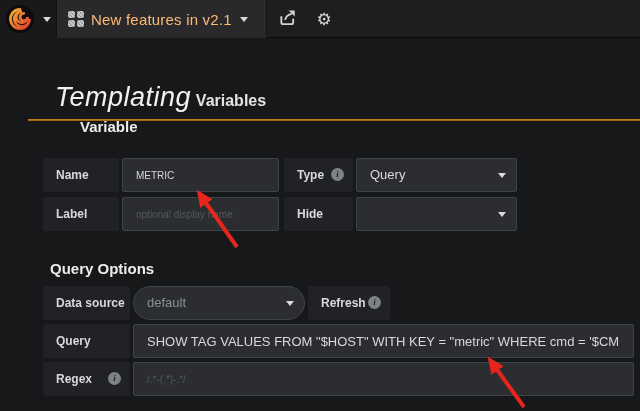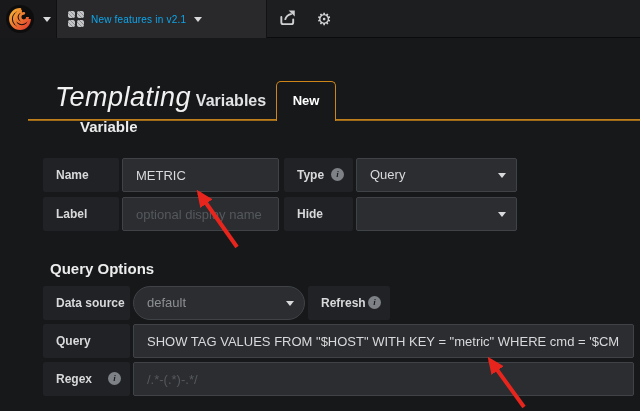--- a/index.html
+++ b/index.html
@@ -10,37 +10,37 @@
   
   .topbar { position:absolute; top:0; left:0; width:640px; height:38px; background:#1d1e20; border-bottom:1px solid #0b0b0c; }
   .logo-section { position:absolute; left:0; top:0; width:57px; height:38px; background:#19191b; border-right:1px solid #101011; cursor:pointer; }
   .logo-circle { position:absolute; left:6px; top:5px; width:28px; height:28px; border-radius:50%; background:#0d0d0e; }
   .logo-circle svg { position:absolute; left:1px; top:1px; }
   .caret { width:0; height:0; border-left:4px solid transparent; border-right:4px solid transparent; border-top:5px solid #d8d9da; display:inline-block; }
   .logo-caret { position:absolute; left:43px; top:17px; }
   .title-section { position:absolute; left:57px; top:0; width:210px; height:38px; background:#29292c; border-right:1px solid #121213; display:flex; align-items:center; cursor:pointer; }
   .dash-icon { width:16px; height:16px; margin-left:11px; display:grid; grid-template-columns:7px 7px; grid-template-rows:7px 7px; gap:2px; }
   .dash-icon i { background:#c3c5c7; border-radius:2px; background-image:repeating-linear-gradient(45deg, rgba(0,0,0,.28) 0 1px, transparent 1px 3px); }
-  .dash-title { margin-left:7px; font-size:10px; color:#0ea5e9; letter-spacing:.2px; }
+  .dash-title { margin-left:7px; font-size:15px; color:#fdba74; letter-spacing:.2px; }
   .title-caret { margin-left:8px; }
   .tb-btn { position:absolute; top:0; height:38px; display:flex; align-items:center; justify-content:center; cursor:pointer; }
   .share-btn { left:270px; width:34px; }
   .gear-btn { left:308px; width:32px; }
   .gear-glyph { font-size:17px; color:#d2d3d4; line-height:1; }
 
   
   .page-title { position:absolute; left:55px; top:82px; font-size:27px; font-style:italic; font-weight:400; color:#f1f1f1; letter-spacing:.5px; }
   .tabs-underline { position:absolute; left:28px; top:119px; width:612px; height:2px; background:linear-gradient(to bottom,#cd8b20,#8f5f13); z-index:1; }
   .tab-inactive { position:absolute; left:194px; top:90px; width:74px; height:22px; line-height:22px; text-align:center; font-size:16px; font-weight:bold; color:#e2e3e4; cursor:pointer; z-index:2; }
   .tab-active { position:absolute; left:276px; top:81px; width:60px; height:40px; background:#17181a; border:1px solid #cf8618; border-bottom:none; border-radius:5px 5px 0 0; text-align:center; line-height:38px; font-size:13px; font-weight:bold; color:#ffffff; cursor:pointer; z-index:2; }
 
   
   .section-heading { position:absolute; left:50px; font-size:15px; font-weight:bold; color:#ececec; }
   .label-cell { position:absolute; height:34px; background:#212225; color:#d8d9da; font-size:12px; font-weight:600; line-height:34px; padding-left:13px; border-radius:2px; }
-  .tbox { position:absolute; height:34px; background:#2b2d31; border:1px solid #3f4246; border-radius:2px; color:#d8d9da; font-size:13px; font-family:"Liberation Sans", sans-serif; padding:0 13px; outline:none; }
+  .tbox { position:absolute; height:34px; background:#2b2d31; border:1px solid #3f4246; border-radius:2px; color:#d8d9da; font-size:10px; font-family:"Liberation Sans", sans-serif; padding:0 13px; outline:none; }
   input.tbox::placeholder { color:#55585c; opacity:1; }
   .select { position:absolute; height:34px; background:#2b2d31; border:1px solid #3f4246; border-radius:2px; color:#d8d9da; font-size:13px; line-height:32px; padding-left:13px; cursor:pointer; }
   .select .caret { position:absolute; right:10px; top:14px; }
   .select.muted { color:#8d9093; }
   .info-icon { position:absolute; right:9px; top:10px; width:13px; height:13px; border-radius:50%; background:#7e8287; color:#1c1d1f; font-size:9px; font-weight:bold; font-style:italic; text-align:center; line-height:13px; cursor:pointer; font-family:"Liberation Serif", serif; }
 
   .arrows { position:absolute; left:0; top:0; width:640px; height:411px; z-index:5; pointer-events:none; }
 </style>
 </head>
 <body>
@@ -85,21 +85,20 @@
     </div>
 
     <div class="tb-btn gear-btn">
       <span class="gear-glyph">⚙</span>
     </div>
   </div>
 
   <div class="page-title">Templating</div>
   <div class="tabs-underline"></div>
   <div class="tab-inactive">Variables</div>
-  <div class="tab-active">New</div>
 
   <div class="section-heading" style="top:118px;margin-left:30px;">Variable</div>
 
   <div class="label-cell" style="left:43px; top:158px; width:76px;">Name</div>
   <input class="tbox" style="left: 122px; top: 158px; width: 157px;" type="text" value="METRIC">
   <div class="label-cell" style="left:284px; top:158px; width:69px;">
     <span>Type</span>
     <span class="info-icon">i</span>
   </div>
   <div class="select" style="left:356px; top:158px; width:161px;">

